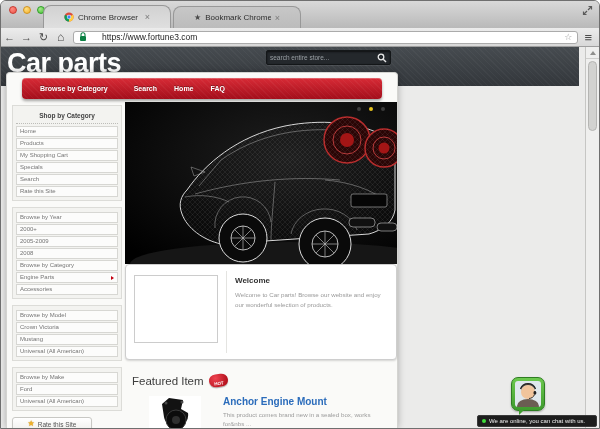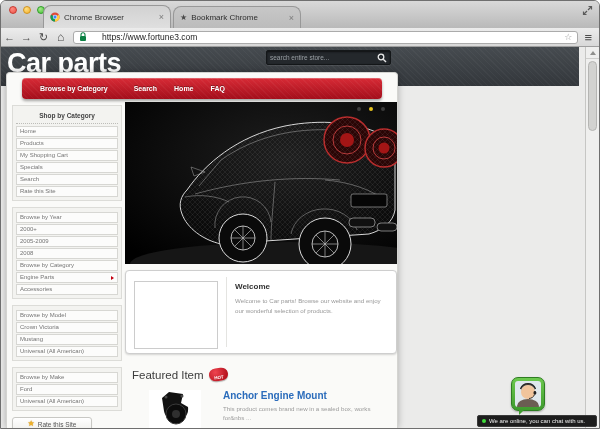--- a/index.html
+++ b/index.html
@@ -9,21 +9,21 @@
 
   
   .tabbar { position:absolute; top:0; left:0; right:0; height:27px;
             background:linear-gradient(#d9d9d9,#b9b9b9); }
   .lights { position:absolute; top:5px; left:8px; display:flex; gap:6px; }
   .light  { width:8px; height:8px; border-radius:50%; }
   .light.r{ background:radial-gradient(circle at 35% 30%,#ff8a80,#ec5449); border:1px solid #c63a31;}
   .light.y{ background:radial-gradient(circle at 35% 30%,#ffe082,#f4b02c); border:1px solid #cf9321;}
   .light.g{ background:radial-gradient(circle at 35% 30%,#a5e88b,#45c134); border:1px solid #2f9e27;}
   .tab { position:absolute; height:23px; top:4px; border:1px solid #989898; border-bottom:none;
-         border-radius:8px 8px 0 0; display:flex; align-items:center; padding:0 6px; gap:4px; }
+         border-radius:8px 8px 0 0; display:flex; align-items:center; padding:0 20px; gap:4px; }
   .tab.active   { left:42px;  width:128px; background:linear-gradient(#d2d2d2,#dfdfdf); z-index:2; }
   .tab.inactive { left:172px; width:128px; top:5px; height:22px;
                   background:linear-gradient(#c7c7c7,#bcbcbc); }
   .tab-label { font-size:8px; color:#2e2e2e; white-space:nowrap; overflow:hidden; flex:1; }
   .tab-close { font-size:9px; color:#7a7a7a; line-height:8px; }
   .tab-star  { font-size:8px; color:#4a4a4a; line-height:8px; }
   .expand-icon { position:absolute; right:6px; top:4px; }
 
   .toolbar { position:absolute; top:27px; left:0; right:0; height:19px;
              background:linear-gradient(#ececec,#d8d8d8); border-bottom:1px solid #9f9f9f;
@@ -82,21 +82,21 @@
               box-shadow:0 1px 1px rgba(0,0,0,.12); font-size:6.5px; color:#555; }
   .rate-star { font-size:8px; color:#f0b22a; line-height:8px; text-shadow:0 0 1px #b97f0e; }
 
   
   .main { position:absolute; left:118px; top:29px; width:272px; }
   .banner { position:relative; width:272px; height:162px; background:#000; }
   .carousel-dots { position:absolute; top:5px; right:12px; display:flex; gap:8px; }
   .dot { width:4px; height:4px; border-radius:50%; background:#3c3c3c; }
   .dot.on { background:#e8c51d; }
 
-  .welcome-box { position:relative; margin-top:6px; height:84px; background:#fff;
+  .welcome-box { position:relative; height:96px; background:#fff;
                  border:1px solid #cecece; border-radius:4px; box-shadow:0 1px 2px rgba(0,0,0,.15); }
   .welcome-img { position:absolute; left:8px; top:10px; width:84px; height:68px; background:#fff; border:1px solid #ccc; }
   .welcome-divider { position:absolute; left:100px; top:6px; bottom:6px; width:1px; background:#e4e4e1; }
   .welcome-text { position:absolute; left:109px; top:11px; right:10px; }
   .welcome-title { font-size:8px; font-weight:bold; color:#333; margin-bottom:5px; }
   .welcome-body { font-size:6.2px; color:#999; line-height:1.55; }
 
   .featured { margin-top:14px; }
   .featured-head { display:flex; align-items:center; gap:5px; padding-left:7px;text-align:center; }
   .featured-title { font-size:11.5px; color:#3d3d3d; }

